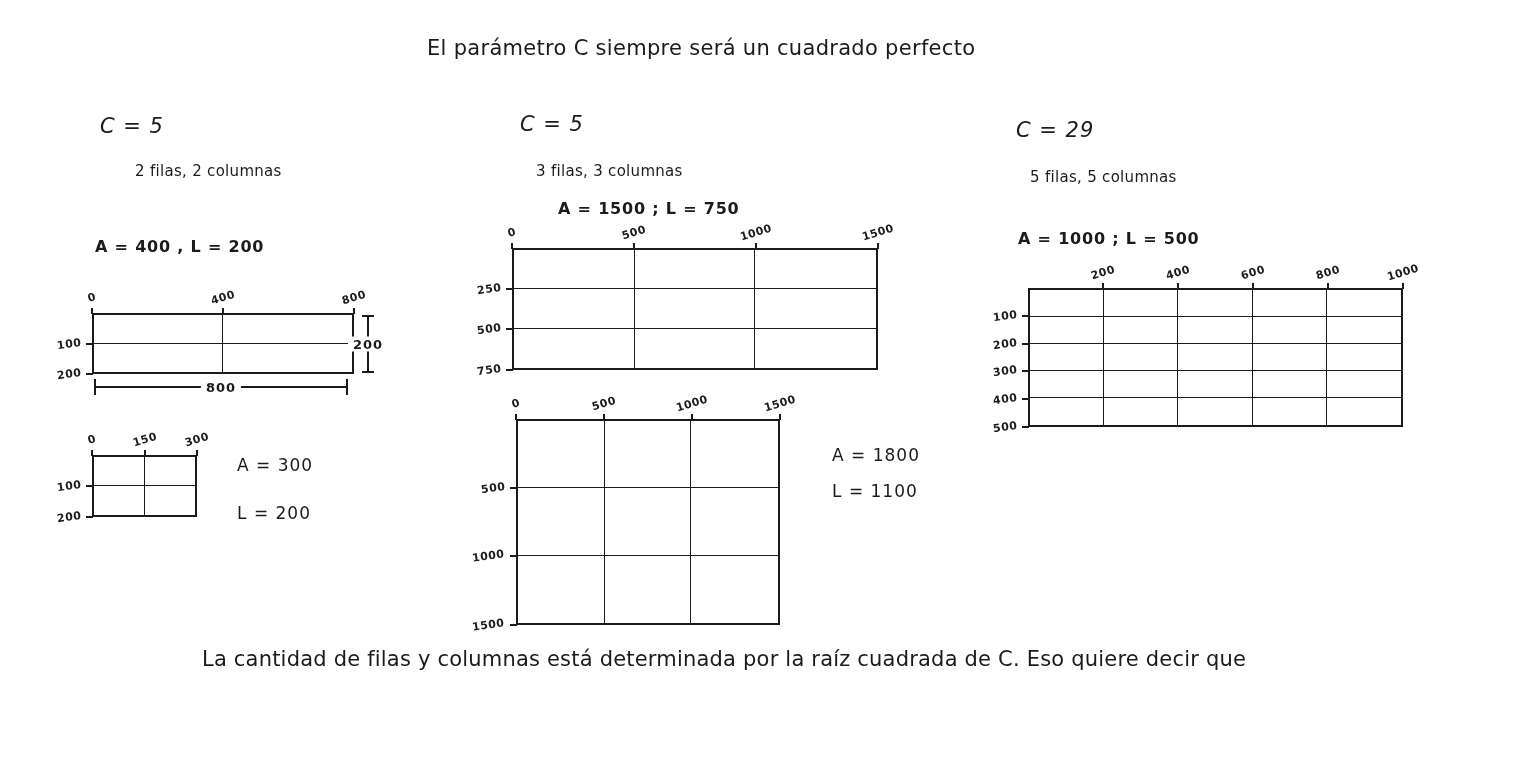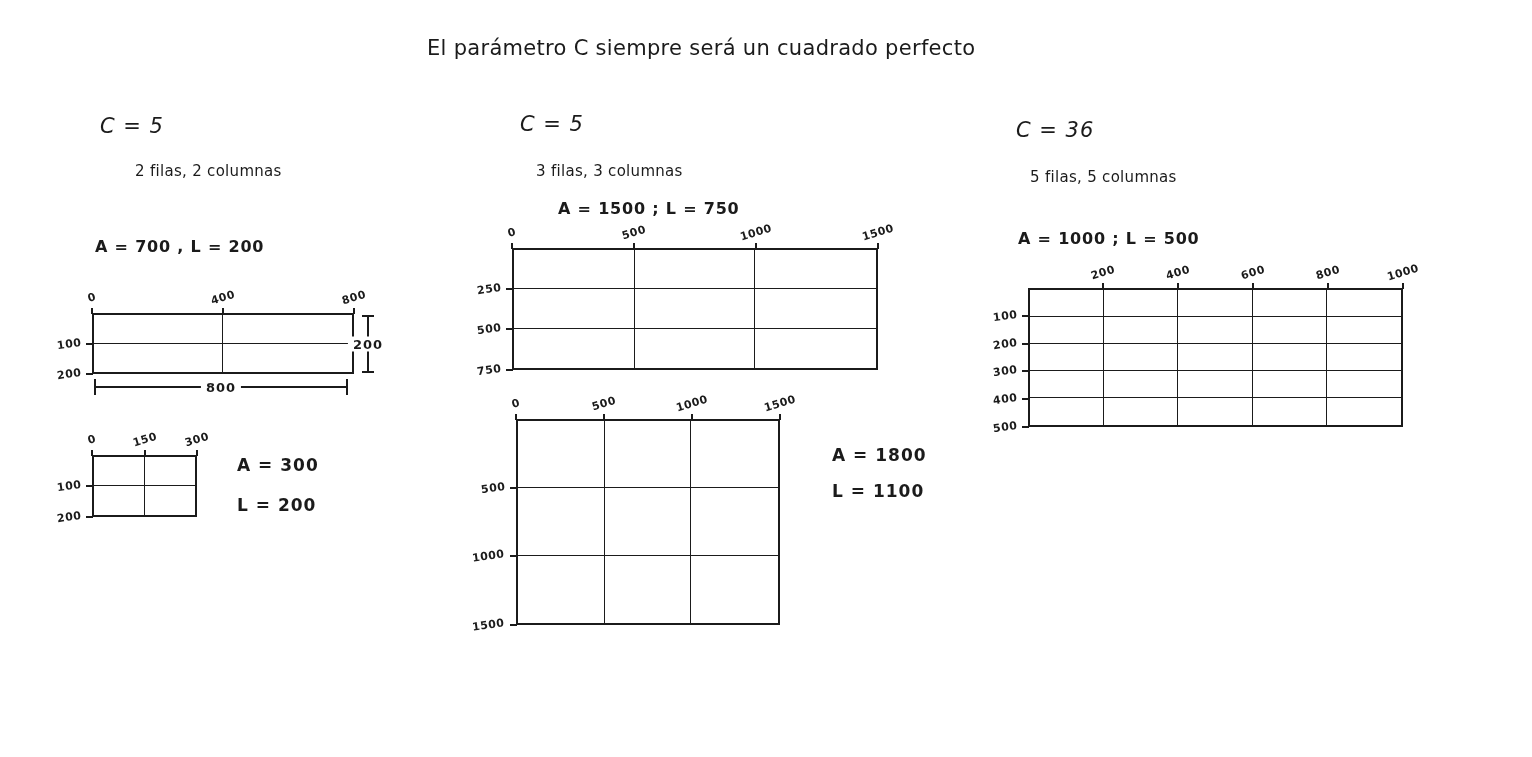--- a/index.html
+++ b/index.html
@@ -61,33 +61,33 @@
   .hdim::before,.hdim::after{
     content:"";position:absolute;top:-7px;width:2px;height:16px;background:var(--ink);
   }
   .hdim::before{left:-1px;}
   .hdim::after{right:-1px;}
   .dim-label{
     position:absolute;left:50%;top:50%;transform:translate(-50%,-50%);
     background:var(--paper);padding:0 5px;font-size:13px;font-weight:bold;letter-spacing:1px;
   }
   .side-label{
-    position:absolute;font-size:17px;font-weight:bold;letter-spacing:1px;white-space:nowrap;
+    position:absolute;font-size:17px;font-weight:normal;letter-spacing:1px;white-space:nowrap;
   }
 </style>
 </head>
 <body>
 
 <div class="canvas">
 
   <div class="title">El parámetro C siempre será un cuadrado perfecto</div>
 
   <div class="c-label" style="left:100px;top:114px">C = 5</div>
   <div class="dims-label" style="left:135px;top:162px">2 filas, 2 columnas</div>
-  <div class="params-label" style="left:95px;top:237px">A = 700 ,   L = 200</div>
+  <div class="params-label" style="left:95px;top:237px">A = 400 ,   L = 200</div>
 
   <div class="diagram" style="left:92px;top:313px;width:262px;height:61px">
     <div class="xticks">
         <span class="xtick-label" style="left: 0%;">0</span>
         <i class="xtick-mark" style="left: 0%;"></i>
         <span class="xtick-label" style="left: 50%;">400</span>
         <i class="xtick-mark" style="left: 50%;"></i>
         <span class="xtick-label" style="left: 100%;">800</span>
         <i class="xtick-mark" style="left: 100%;"></i>
       </div>
@@ -126,21 +126,21 @@
         <span class="ytick-label" style="top: 100%;">200</span>
         <i class="ytick-mark" style="top: 100%;"></i>
       </div>
     <div class="gridbox" style="grid-template-columns: repeat(2, 1fr); grid-template-rows: repeat(2, 1fr);">
         <div class="cell" style="border-right: 1.5px solid var(--ink); border-bottom: 1.5px solid var(--ink);"></div>
         <div class="cell" style="border-bottom: 1.5px solid var(--ink);"></div>
         <div class="cell" style="border-right: 1.5px solid var(--ink);"></div>
         <div class="cell"></div>
       </div>
     <div class="side-label" style="left:145px;top:0px">A = 300</div>
-    <div class="side-label" style="left:145px;top:40px">L = 200</div>
+    <div class="side-label" style="left:145px;top:48px">L = 200</div>
   </div>
 
   <div class="c-label" style="left:520px;top:112px">C = 5</div>
   <div class="dims-label" style="left:536px;top:162px">3 filas, 3 columnas</div>
   <div class="params-label" style="left:558px;top:199px">A = 1500 ;   L = 750</div>
 
   <div class="diagram" style="left:512px;top:248px;width:366px;height:122px">
     <div class="xticks">
         <span class="xtick-label" style="left: 0%;">0</span>
         <i class="xtick-mark" style="left: 0%;"></i>
@@ -199,21 +199,21 @@
         <div class="cell" style="border-right: 1.5px solid var(--ink); border-bottom: 1.5px solid var(--ink);"></div>
         <div class="cell" style="border-bottom: 1.5px solid var(--ink);"></div>
         <div class="cell" style="border-right: 1.5px solid var(--ink);"></div>
         <div class="cell" style="border-right: 1.5px solid var(--ink);"></div>
         <div class="cell"></div>
       </div>
     <div class="side-label" style="left:316px;top:26px">A = 1800</div>
     <div class="side-label" style="left:316px;top:62px">L = 1100</div>
   </div>
 
-  <div class="c-label" style="left:1016px;top:118px">C = 36</div>
+  <div class="c-label" style="left:1016px;top:118px">C = 29</div>
   <div class="dims-label" style="left:1030px;top:168px">5 filas, 5 columnas</div>
   <div class="params-label" style="left:1018px;top:229px">A = 1000  ;   L = 500</div>
 
   <div class="diagram" style="left:1028px;top:288px;width:375px;height:139px">
     <div class="xticks">
         <span class="xtick-label" style="left: 20%;">200</span>
         <i class="xtick-mark" style="left: 20%;"></i>
         <span class="xtick-label" style="left: 40%;">400</span>
         <i class="xtick-mark" style="left: 40%;"></i>
         <span class="xtick-label" style="left: 60%;">600</span>
@@ -258,15 +258,16 @@
         <div class="cell" style="border-bottom: 1.5px solid var(--ink);"></div>
         <div class="cell" style="border-right: 1.5px solid var(--ink);"></div>
         <div class="cell" style="border-right: 1.5px solid var(--ink);"></div>
         <div class="cell" style="border-right: 1.5px solid var(--ink);"></div>
         <div class="cell" style="border-right: 1.5px solid var(--ink);"></div>
         <div class="cell"></div>
       </div>
   </div>
 
   <div class="footer">
+    <div>La cantidad de filas y columnas está determinada por la raíz cuadrada de C. Eso quiere decir que</div>
   </div>
 
 </div>
 
 </body></html>

